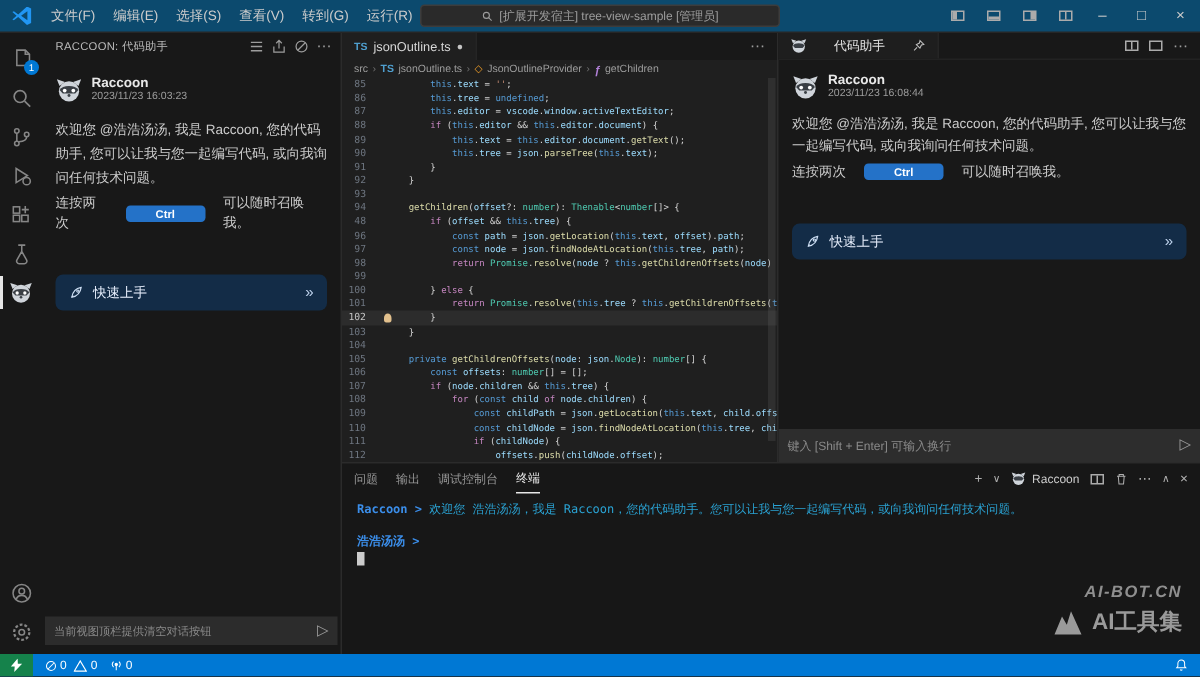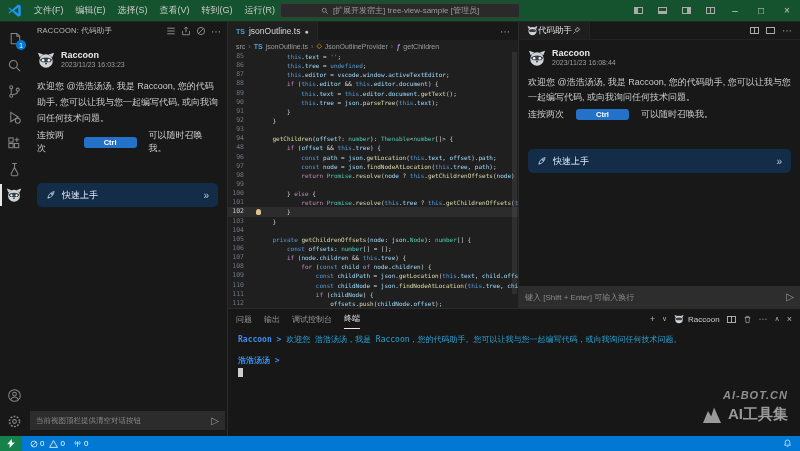--- a/index.html
+++ b/index.html
@@ -1,21 +1,21 @@
 <!DOCTYPE html>
 <html><head>
 <meta charset="utf-8">
 <style>
   *{box-sizing:border-box;margin:0;padding:0}
   html,body{width:800px;height:451px;overflow:hidden;background:#1f1f1f;
     font-family:"Liberation Sans",sans-serif;color:#cccccc;-webkit-font-smoothing:antialiased}
   svg{display:block}
 
   
-  .titlebar{height:22px;background:#14532d;display:flex;align-items:center;font-size:9px;
+  .titlebar{height:22px;background:#0c4a6e;display:flex;align-items:center;font-size:9px;
     color:#cccccc;position:relative;border-bottom:1px solid #262626}
   .vs-logo{width:15px;height:15px;margin:0 6px 0 7px}
   .menu-item{padding:0 6px;height:100%;display:flex;align-items:center;cursor:default}
   .nav-arrows{display:flex;gap:8px;margin-left:auto;margin-right:10px;color:#9d9d9d;font-size:10px}
   .cmd-center{position:absolute;left:50%;top:3px;transform:translateX(-50%);width:240px;height:15px;
     background:#2a2a2a;border:1px solid #3c3c3c;border-radius:3px;display:flex;align-items:center;
     justify-content:center;gap:4px;font-size:8px;color:#9d9d9d}
   .win-zone{margin-left:auto;display:flex;align-items:center;height:100%}
   .layout-ico{width:24px;height:100%;display:flex;align-items:center;justify-content:center}
   .wlbox{width:9px;height:7px;border:1px solid #ababab;position:relative}
@@ -85,21 +85,21 @@
   .tk-pl{color:#d4d4d4}.tk-kw{color:#c586c0}.tk-bl{color:#569cd6}.tk-v{color:#9cdcfe}
   .tk-fn{color:#dcdcaa}.tk-ty{color:#4ec9b0}.tk-st{color:#ce9178}
   .bulb{position:absolute;left:28px;top:2px;width:5px;height:6px;background:#e2c08d;
     border-radius:50% 50% 30% 30%}
   .scrollbar{position:absolute;right:0;top:0;bottom:4px;width:7px}
   .scroll-slider{position:absolute;right:1px;top:0;height:96%;width:5px;background:rgba(121,121,121,.18)}
 
   
   .assistant-col{flex:1;background:#181818;border-left:1px solid #2b2b2b;display:flex;flex-direction:column;min-width:0}
   .ap-tabbar{height:18px;background:#181818;display:flex;align-items:center;flex:none;border-bottom:1px solid #222}
-  .ap-tab{height:100%;display:flex;align-items:center;gap:0;padding:0 8px;background:#1e1e1e;
+  .ap-tab{height:100%;display:flex;align-items:center;gap:18px;padding:0 8px;background:#1e1e1e;
     font-size:8.5px;color:#e0e0e0;border-right:1px solid #252525}
   .ap-actions{margin-left:auto;display:flex;align-items:center;gap:7px;padding-right:8px;color:#9d9d9d}
   .ap-body{flex:1;padding:8px 9px 0 9px}
   .assistant-col .welcome{line-height:15px;margin-top:8px}
   .assistant-col .chat-input-row{height:22px;background:#2d2d2d;flex:none}
   .assistant-col .chat-input{font-size:8px}
 
   
   .panel{height:128px;background:#171717;border-top:1px solid #2b2b2b;position:relative;display:flex;flex-direction:column}
   .panel-header{height:20px;display:flex;align-items:center;padding:0 8px;flex:none}

